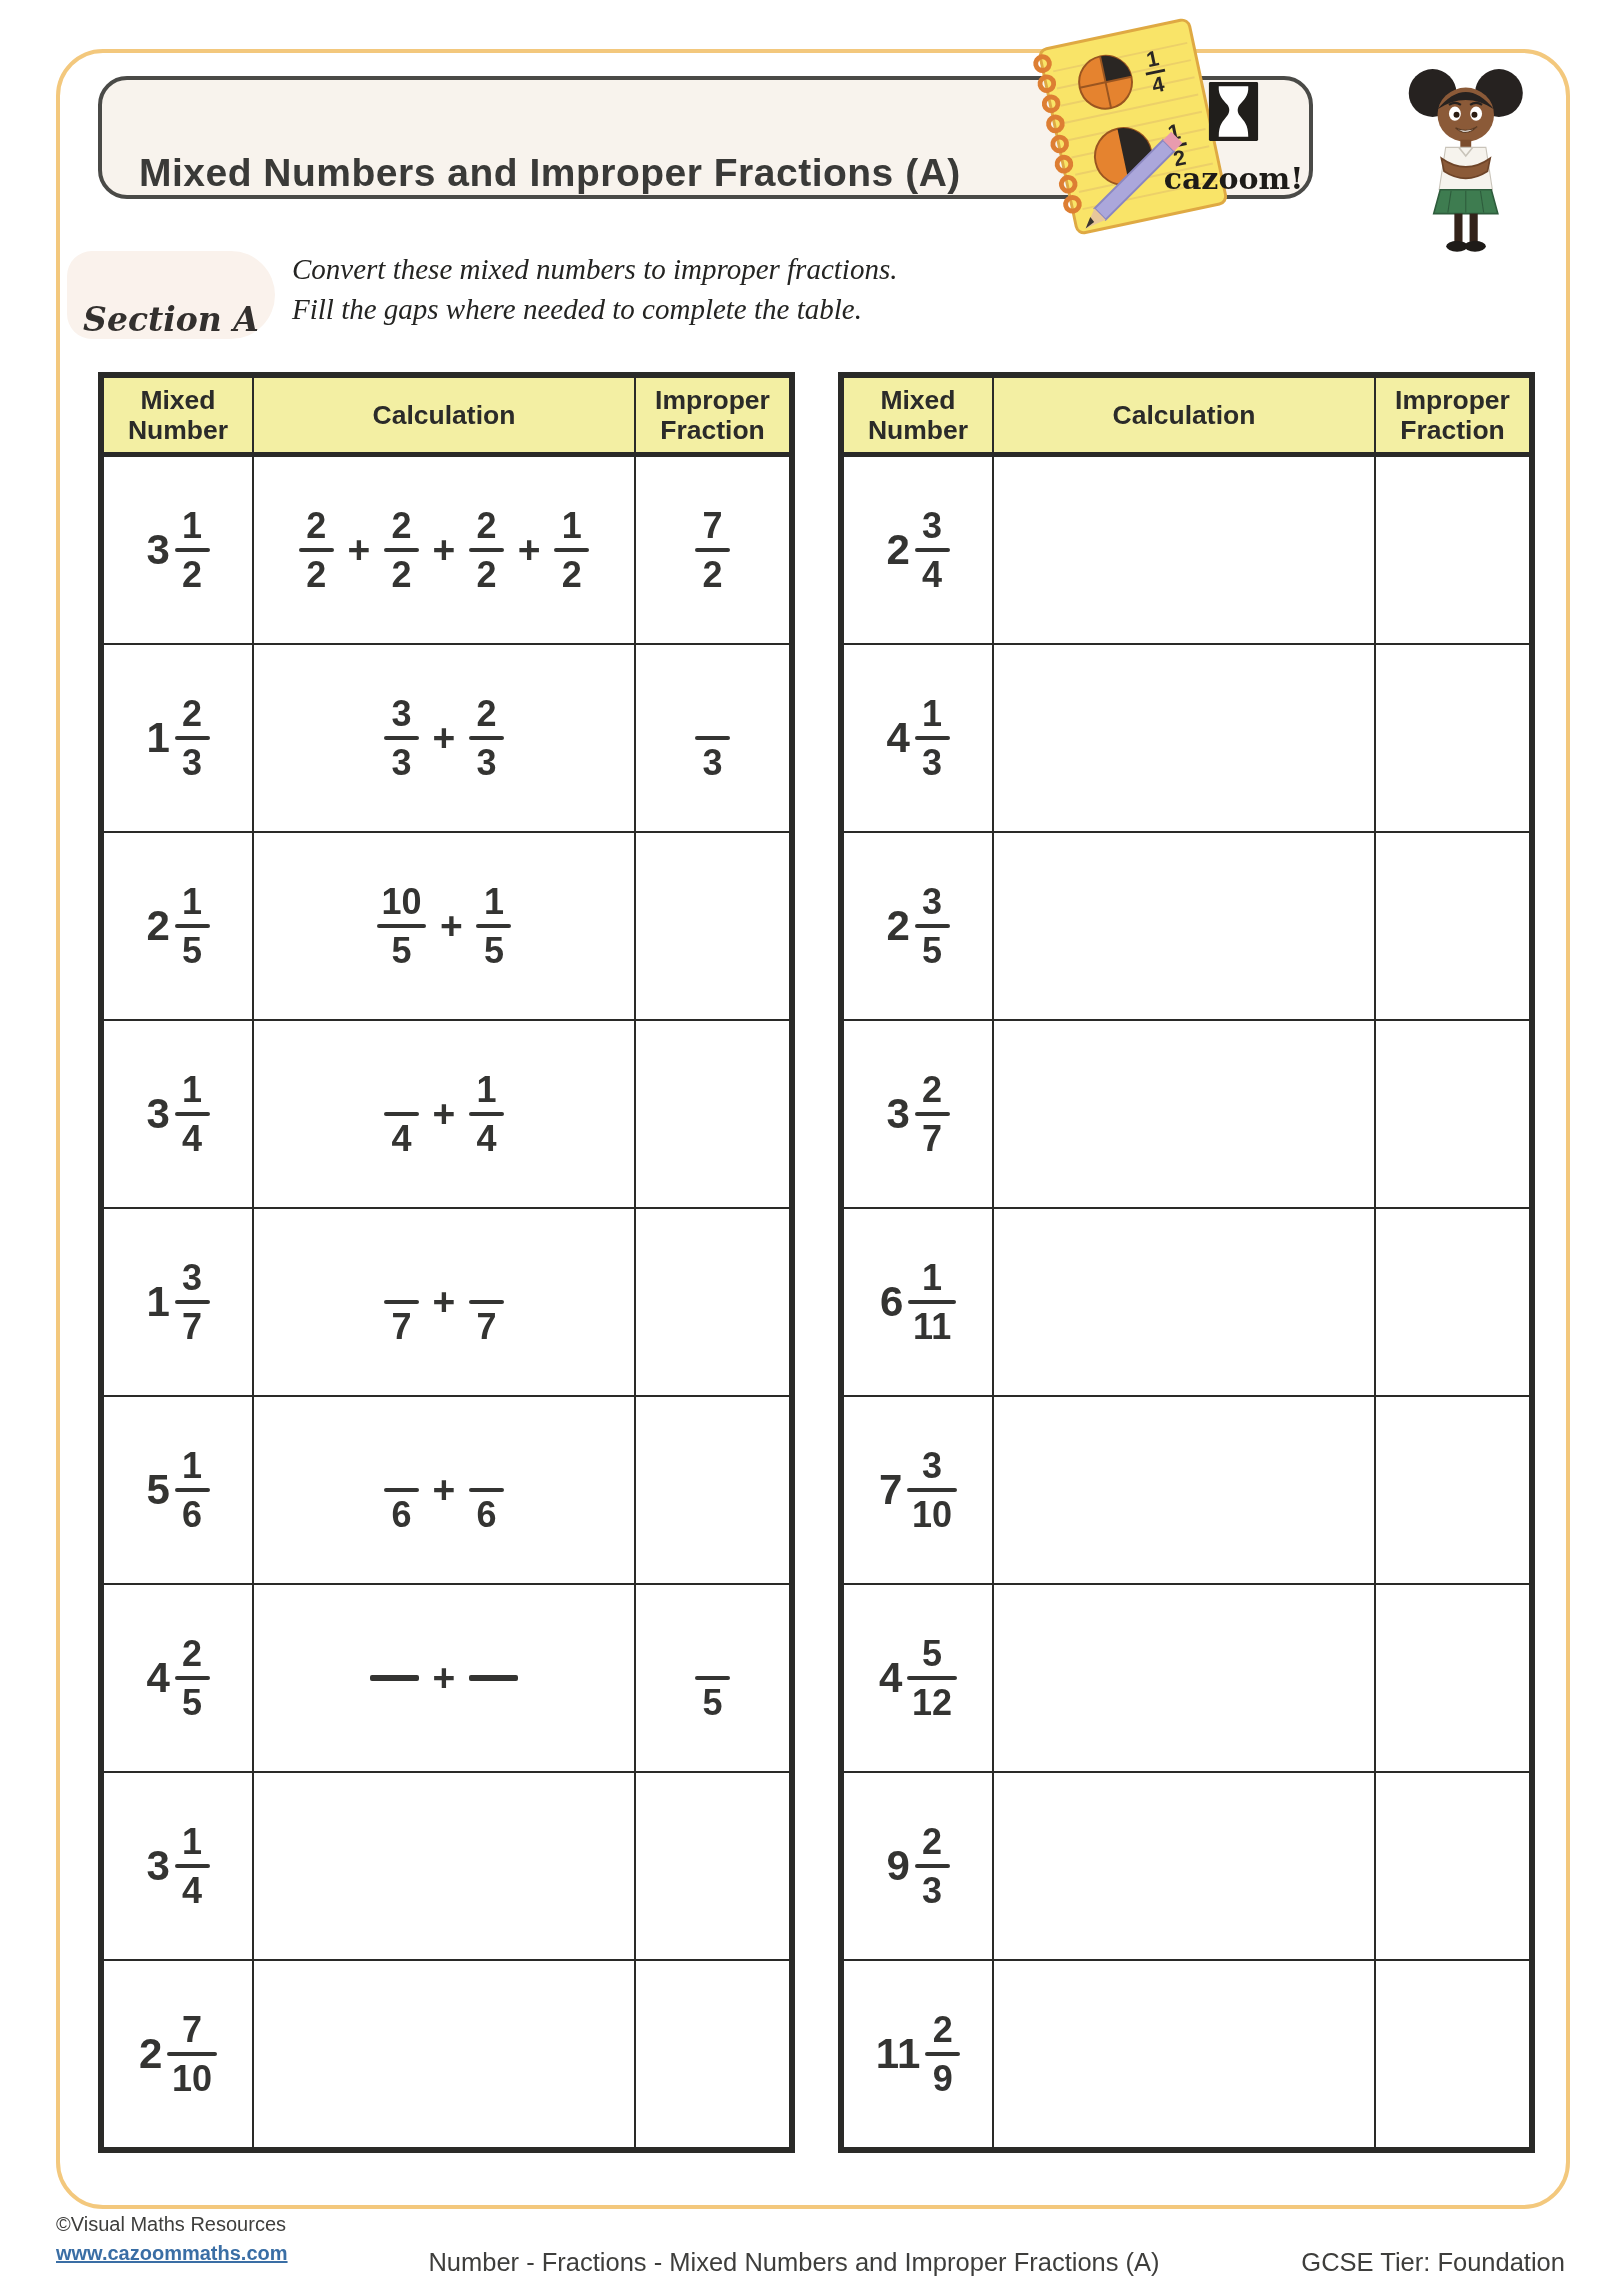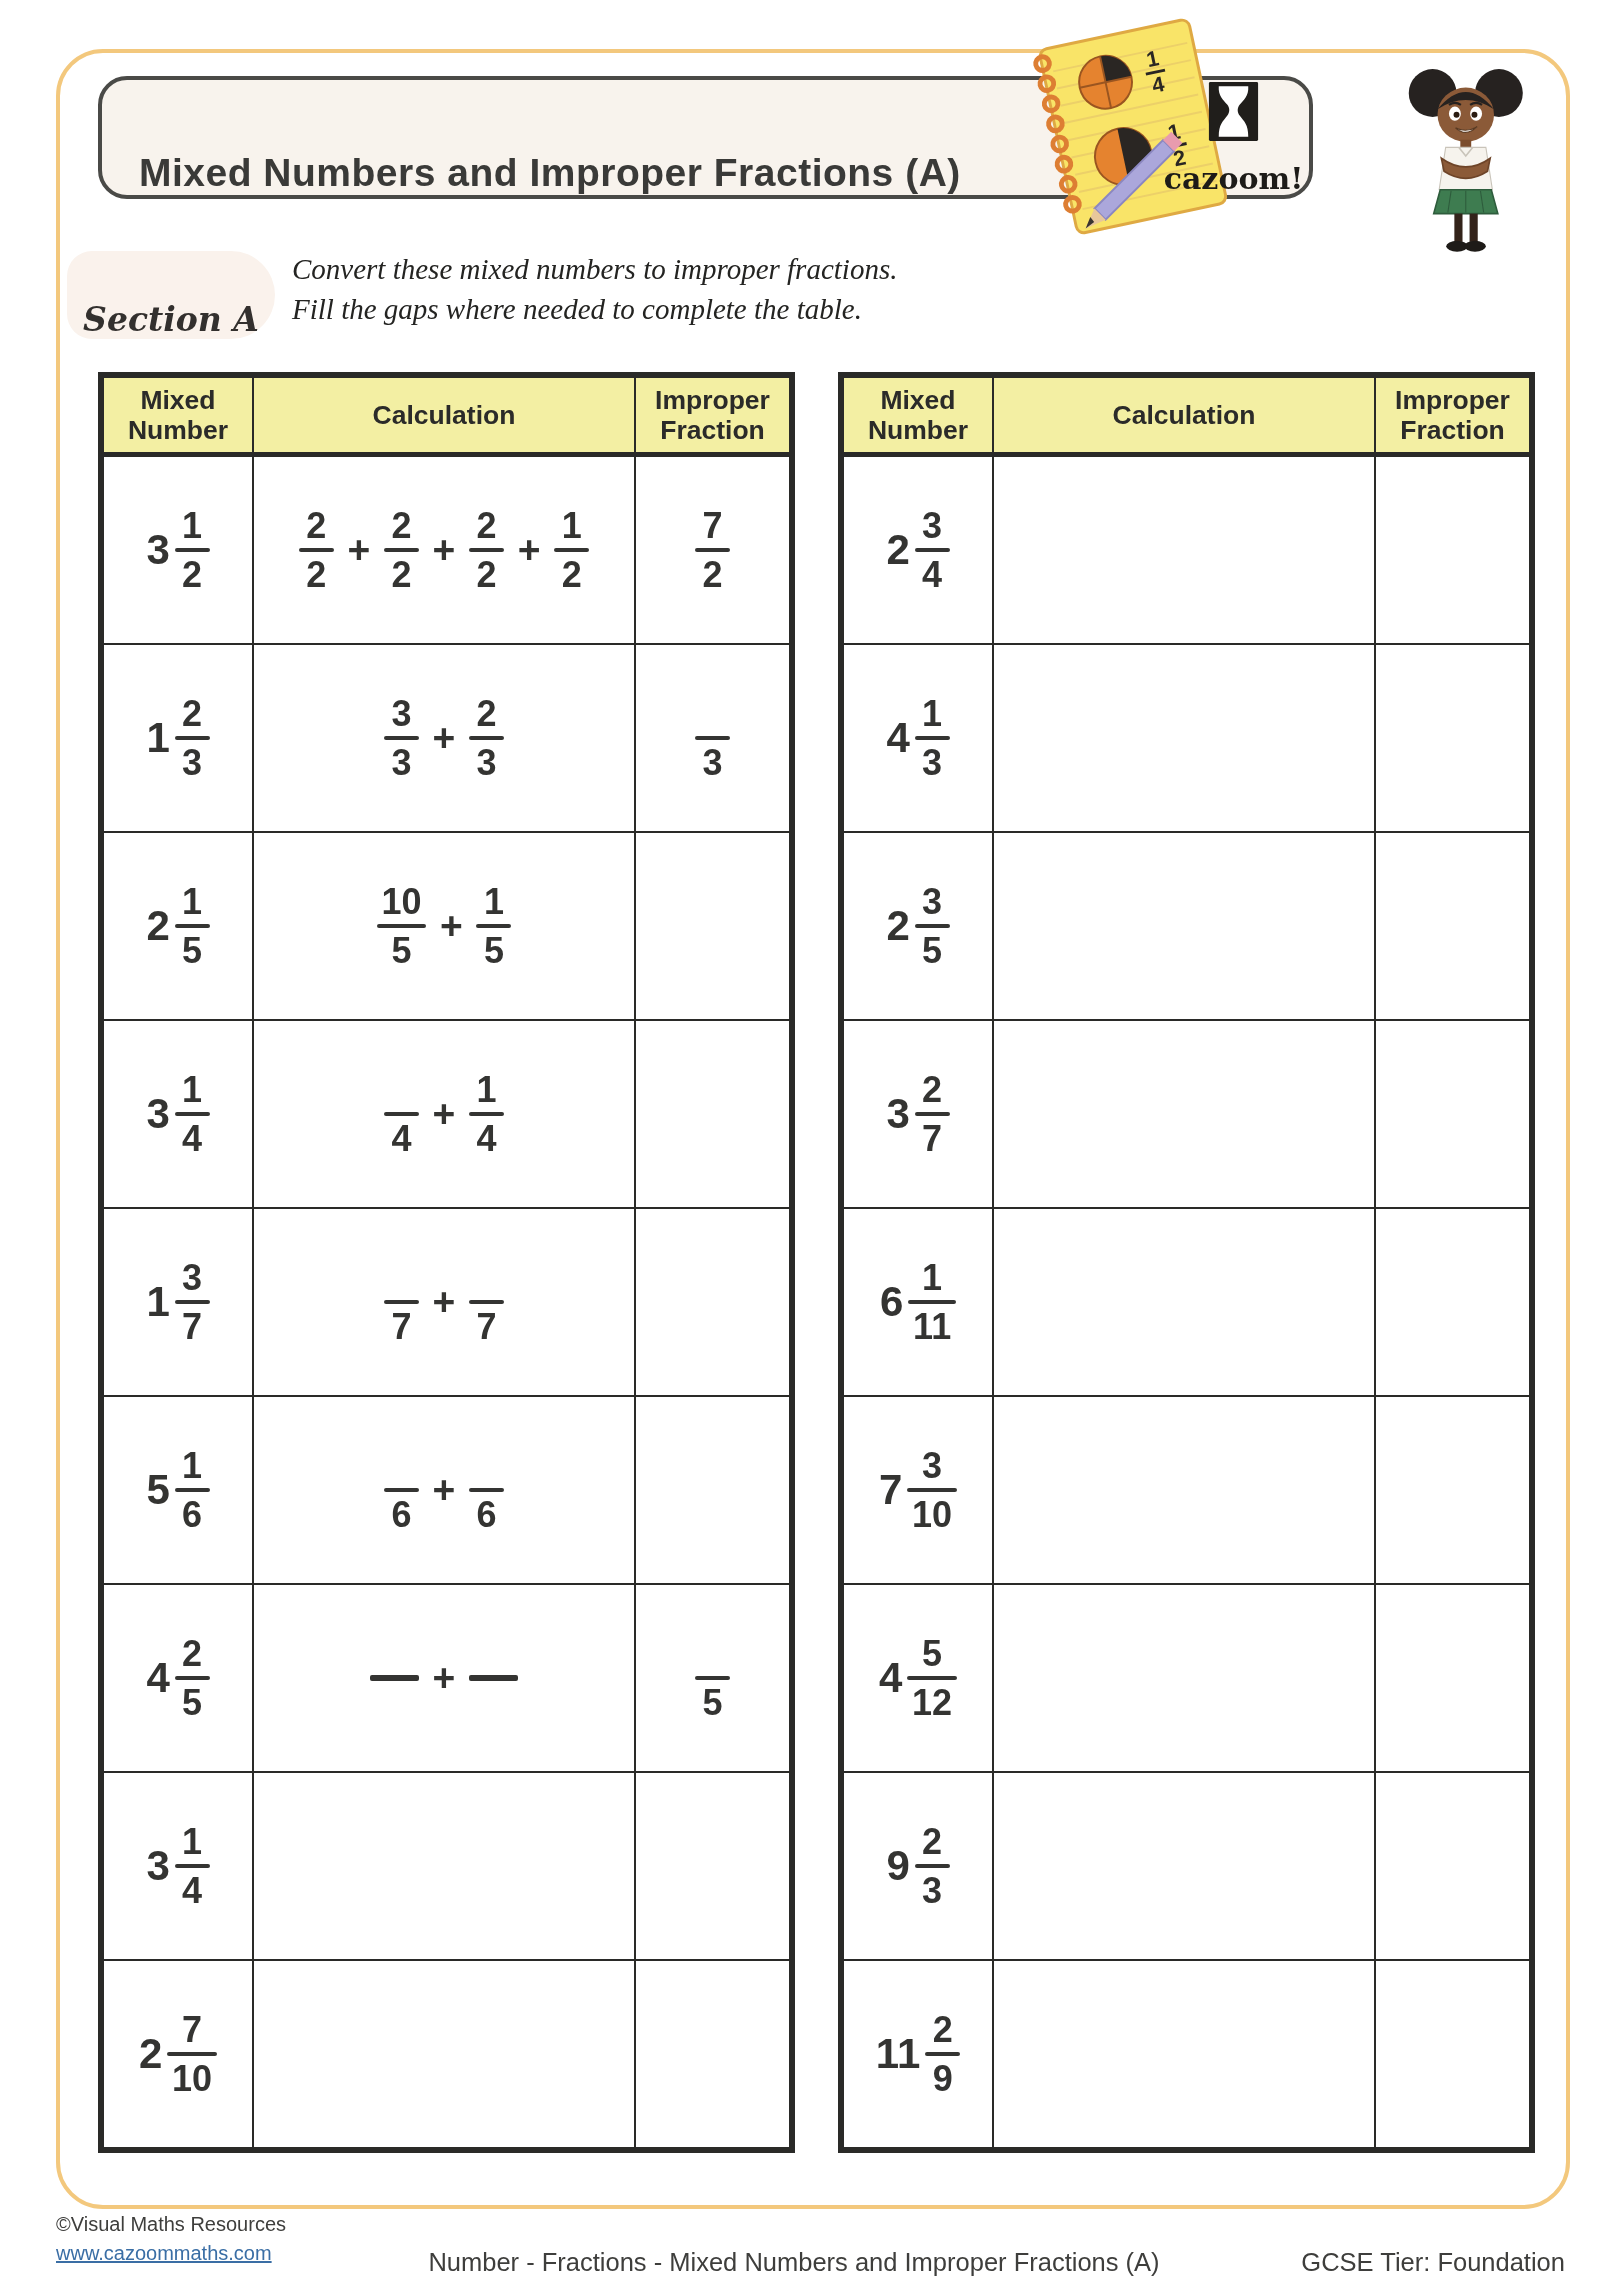--- a/index.html
+++ b/index.html
@@ -76,21 +76,21 @@
   }
   .bar{align-self:stretch;height:4.9px;background:var(--text_dark);border-radius:2px;}
   .frac.dash .num,.frac.dash .den{min-width:49px;}
   .frac.dash .bar{height:6.9px;}
   .mixed{display:inline-flex;align-items:center;}
   .whole{font-size:42px;font-weight:bold;color:var(--text_dark);margin-right:4.9px;}
   .calc-expr{display:flex;align-items:center;justify-content:center;}
   .plus{font-size:39px;font-weight:bold;color:var(--text_dark);margin:0 13.7px;}
   
   .footer-left{position:absolute;left:56px;top:2213px;font-size:20px;color:#3E3E3C;}
-  .site-link{display:inline-block;margin-top:5.9px;color:var(--link_color);text-decoration:underline;cursor:pointer;}
+  .site-link{display:inline-block;margin-top:5.9px;color:var(--link_color);text-decoration:underline;cursor:pointer;font-weight:bold;}
   .footer-center{position:absolute;left:353px;top:2248px;width:882px;text-align:center;font-size:25.5px;color:#3E3E3C;}
   .footer-right{position:absolute;right:56px;top:2248px;font-size:25.5px;color:#3E3E3C;text-align:right;}
 </style>
 </head>
 <body>
 
 <div class="page">
 
   <div class="outer-border"></div>
 

